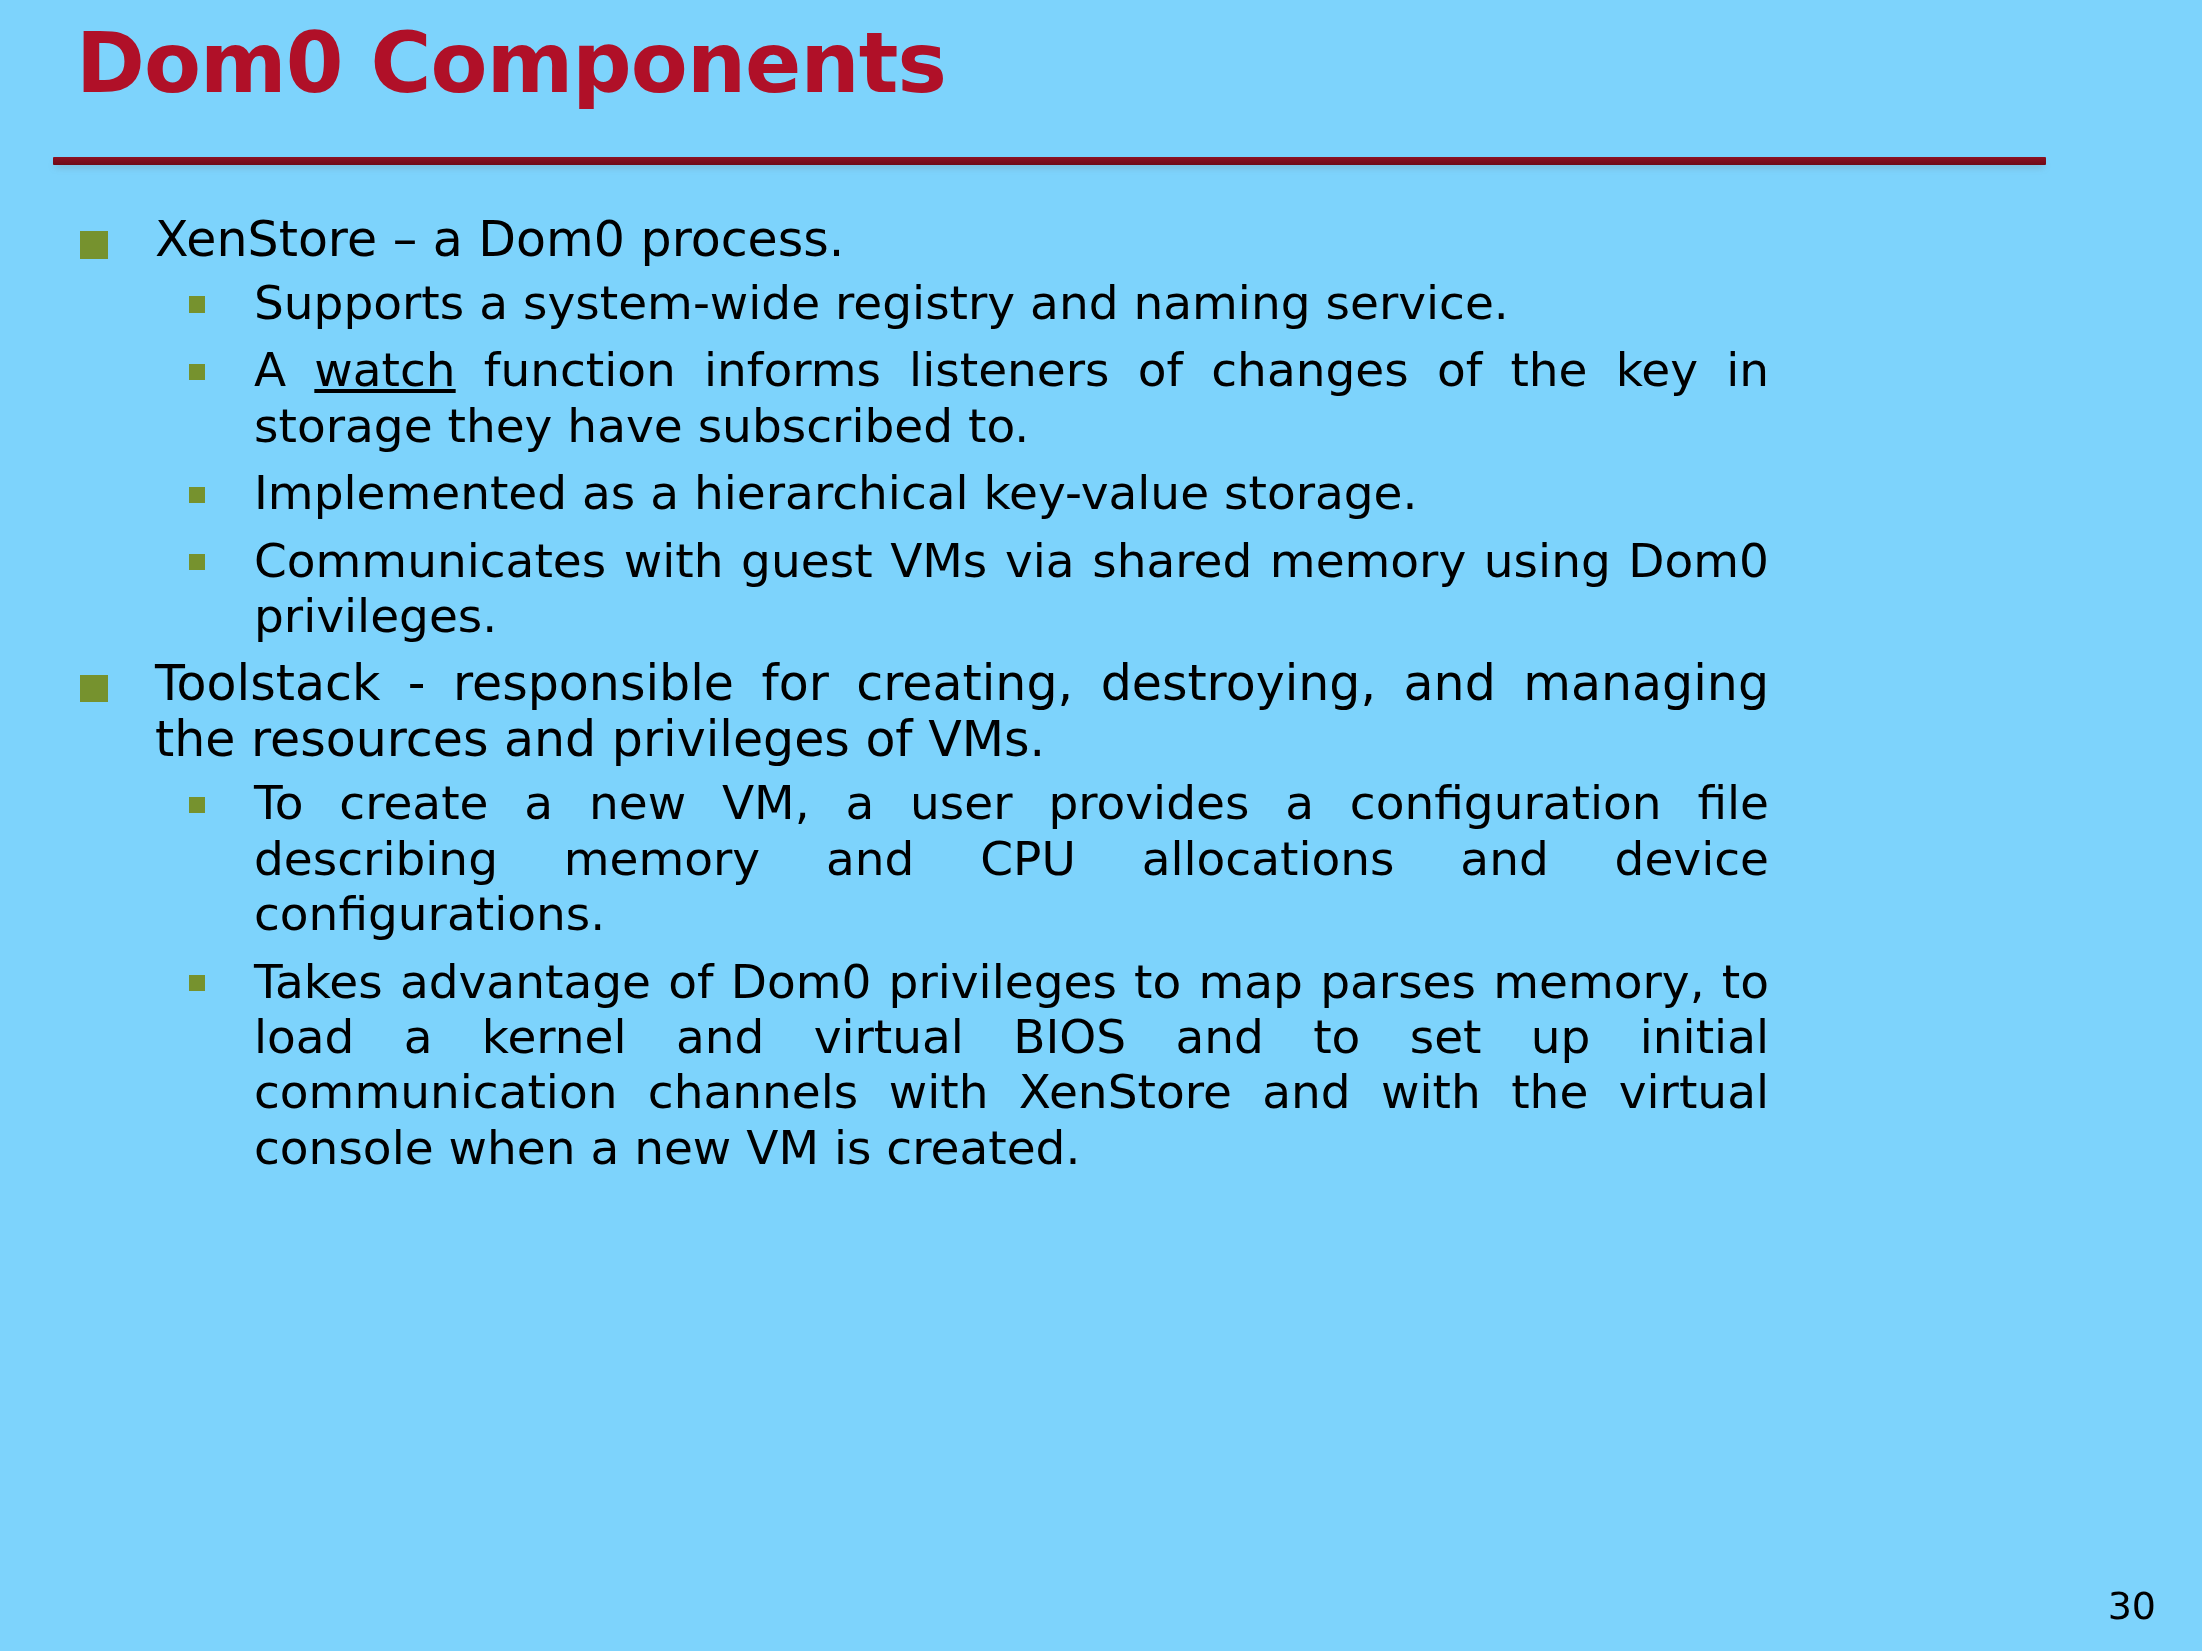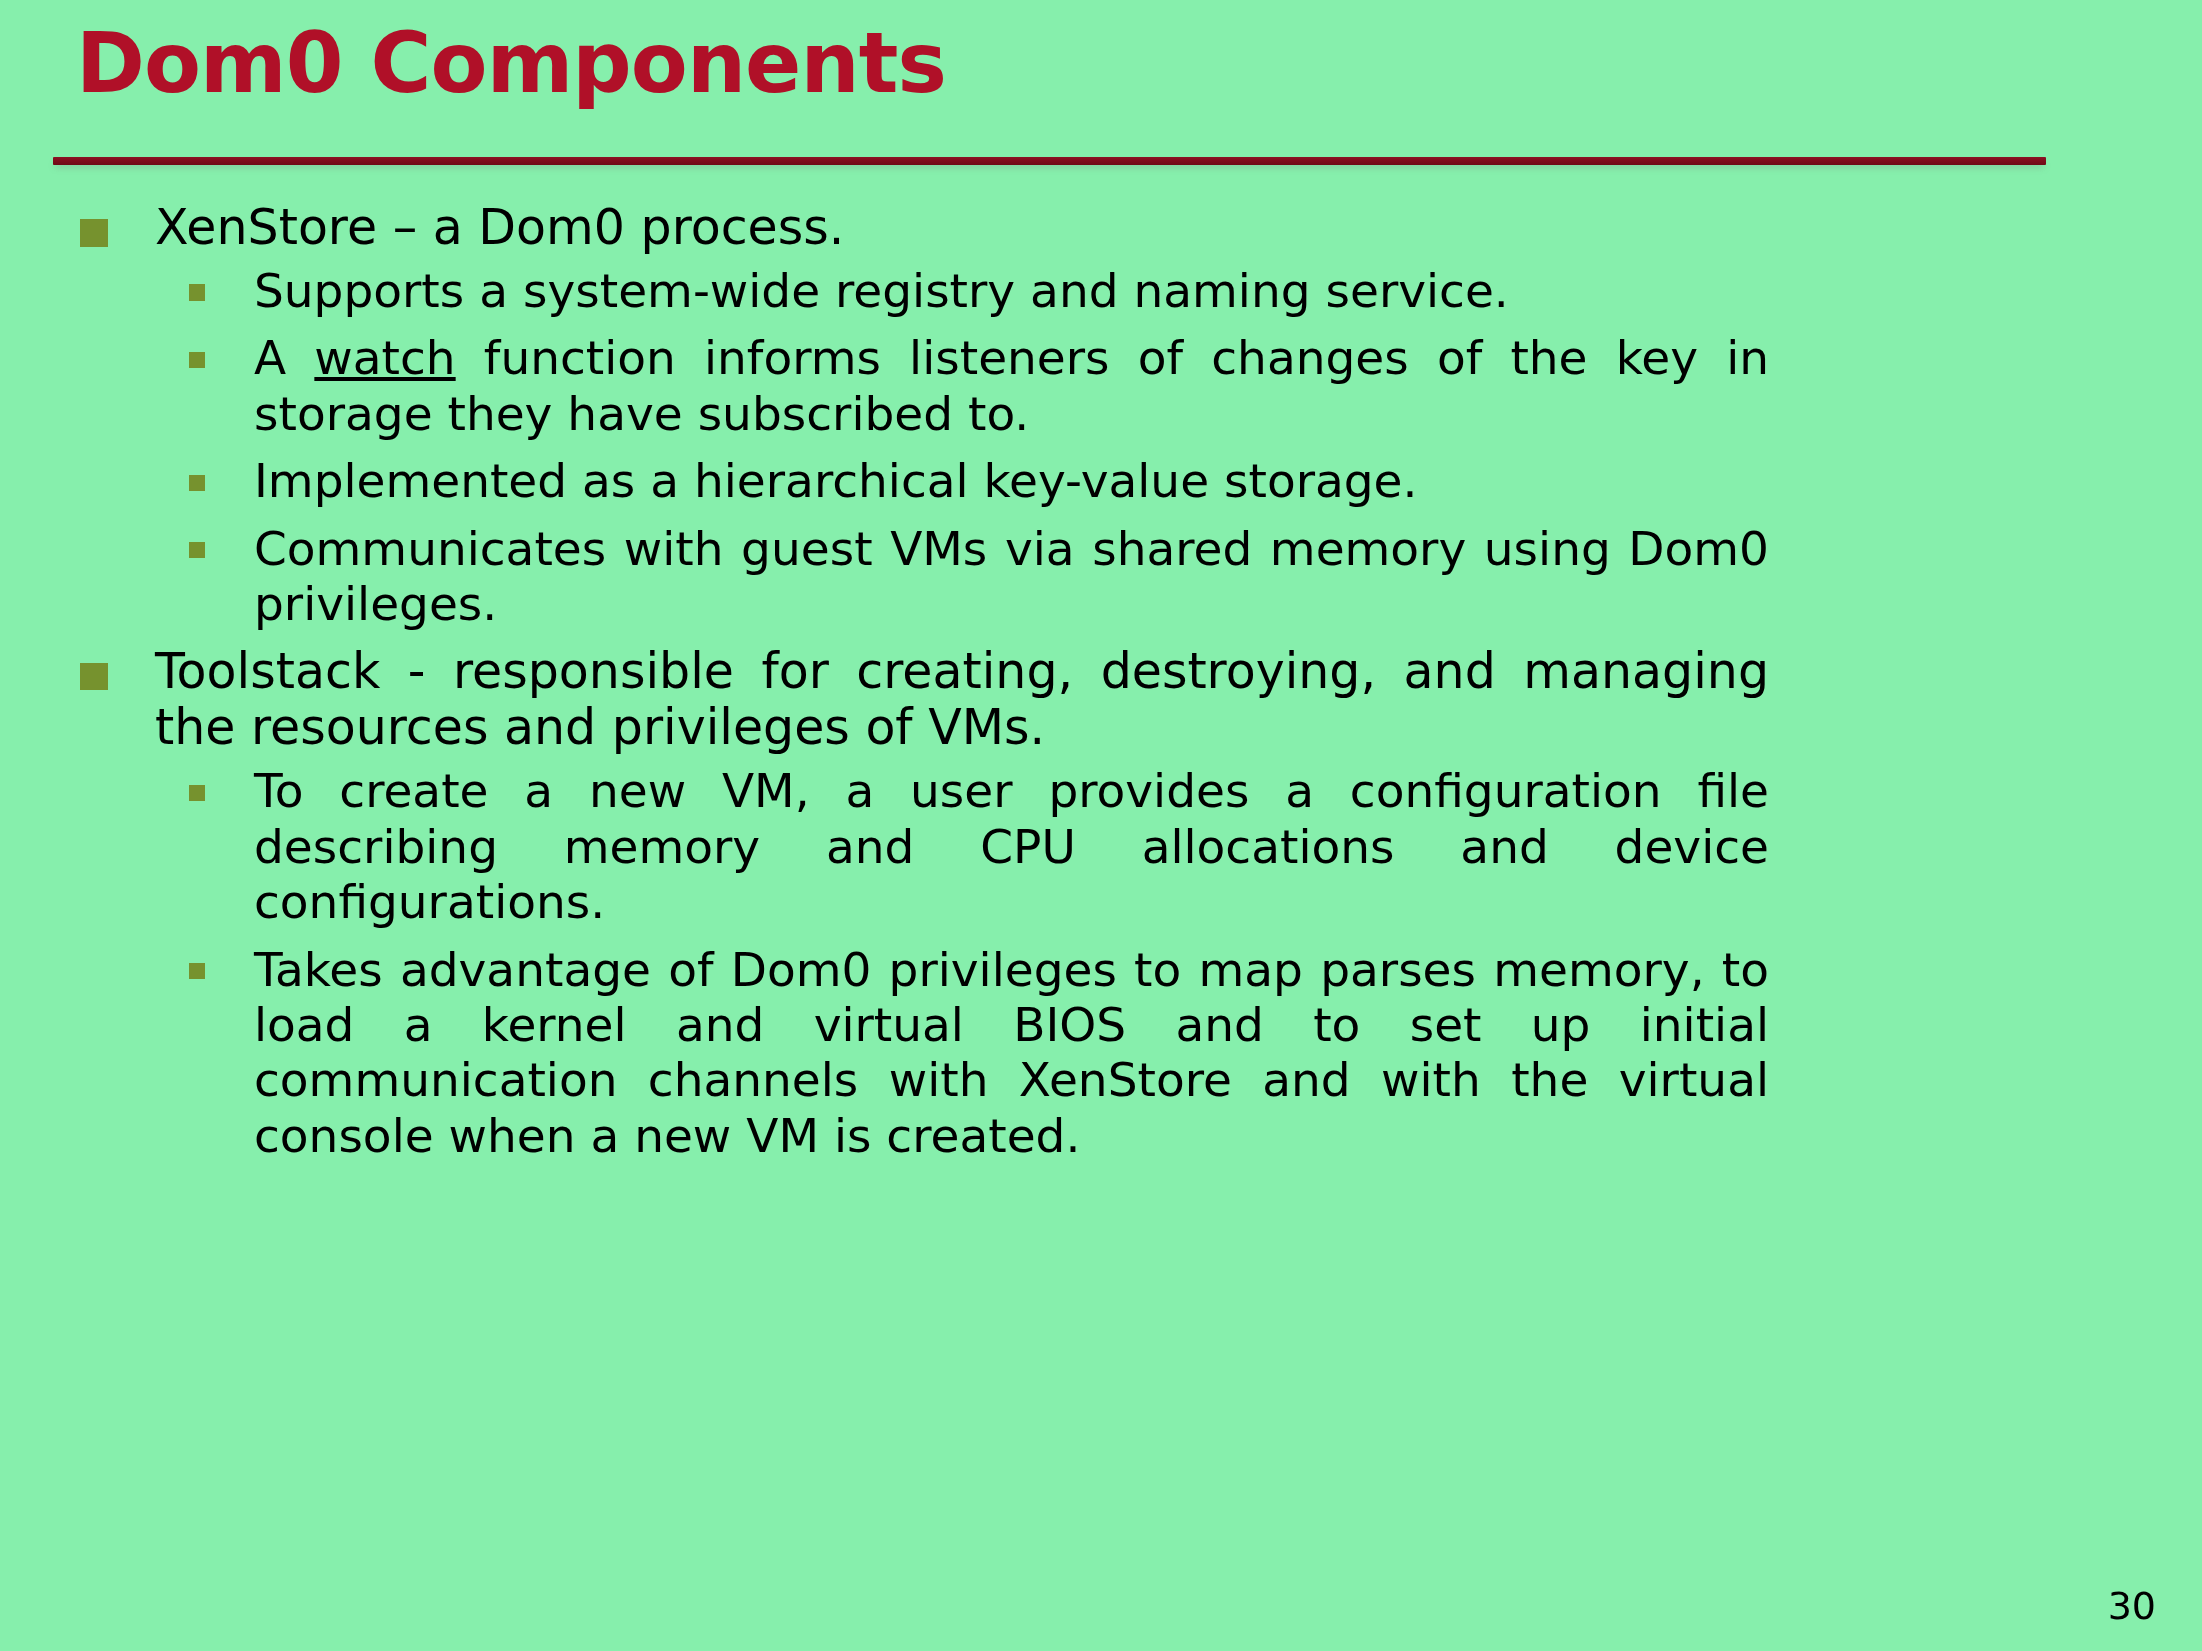--- a/index.html
+++ b/index.html
@@ -12,21 +12,21 @@
     height: 1652px;
     overflow: hidden;
     font-family: "DejaVu Sans", "Liberation Sans", sans-serif;
     -webkit-font-smoothing: antialiased;
   }
 
   .slide {
     position: relative;
     width: 2203px;
     height: 1652px;
-    background: #86efac;
+    background: #7dd3fc;
     box-sizing: border-box;
   }
 
   
   .title-block {
     position: absolute;
     left: 0;
     top: 0;
     width: 2203px;
     height: 172px;
@@ -51,21 +51,21 @@
     height: 7.7px;
     background: linear-gradient(to bottom, #8d1324 0%, #7d0c1b 50%, #6e0a17 100%);
     border-radius: 0.9px;
     box-shadow: 0 4.3px 6px -2.6px rgba(120,120,120,0.55);
   }
 
   
   .body-block {
     position: absolute;
     left: 0;
-    top: 200px;
+    top: 212px;
     width: 1842px;
   }
 
   ul.lvl1 {
     list-style: none;
     margin: 0;
     padding: 0;
   }
   ul.lvl2 {
     list-style: none;

